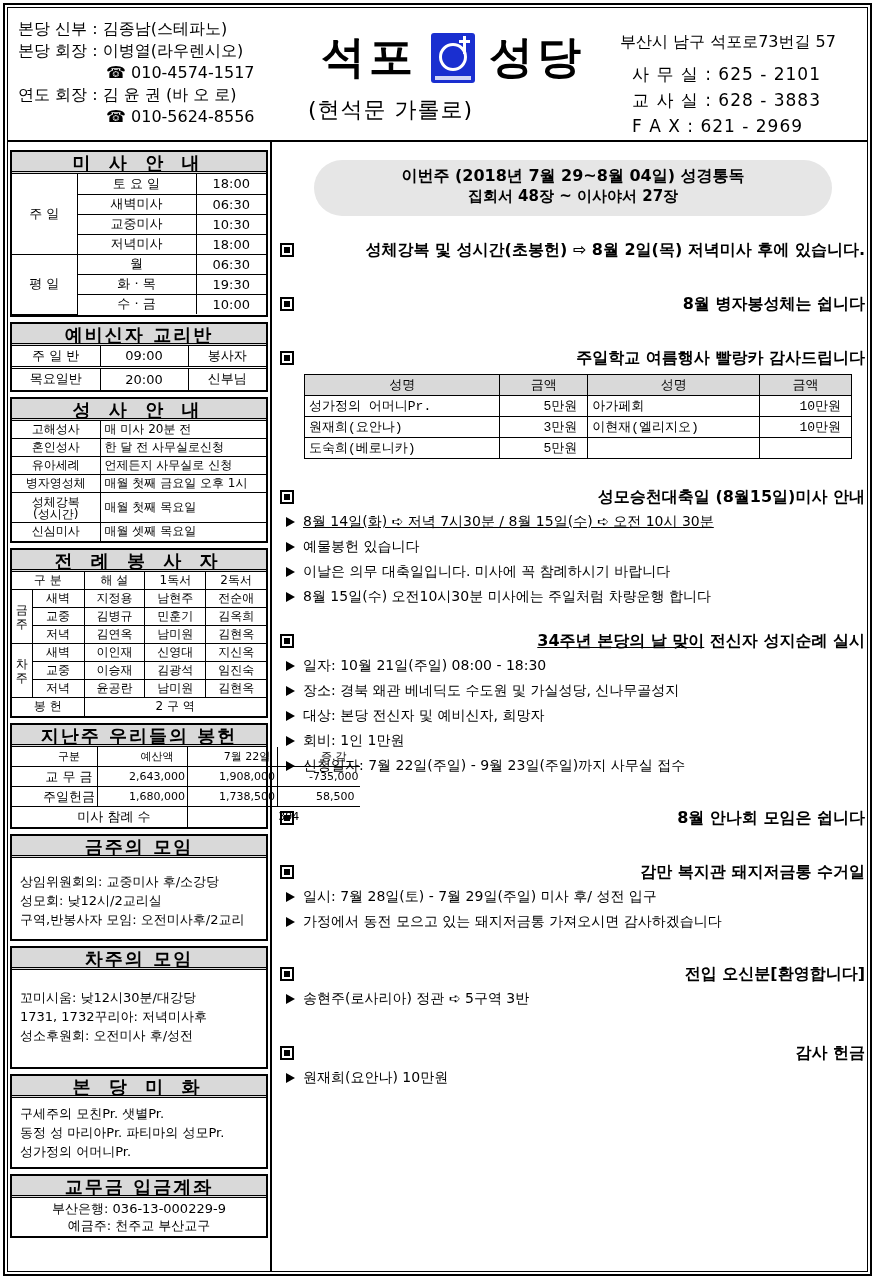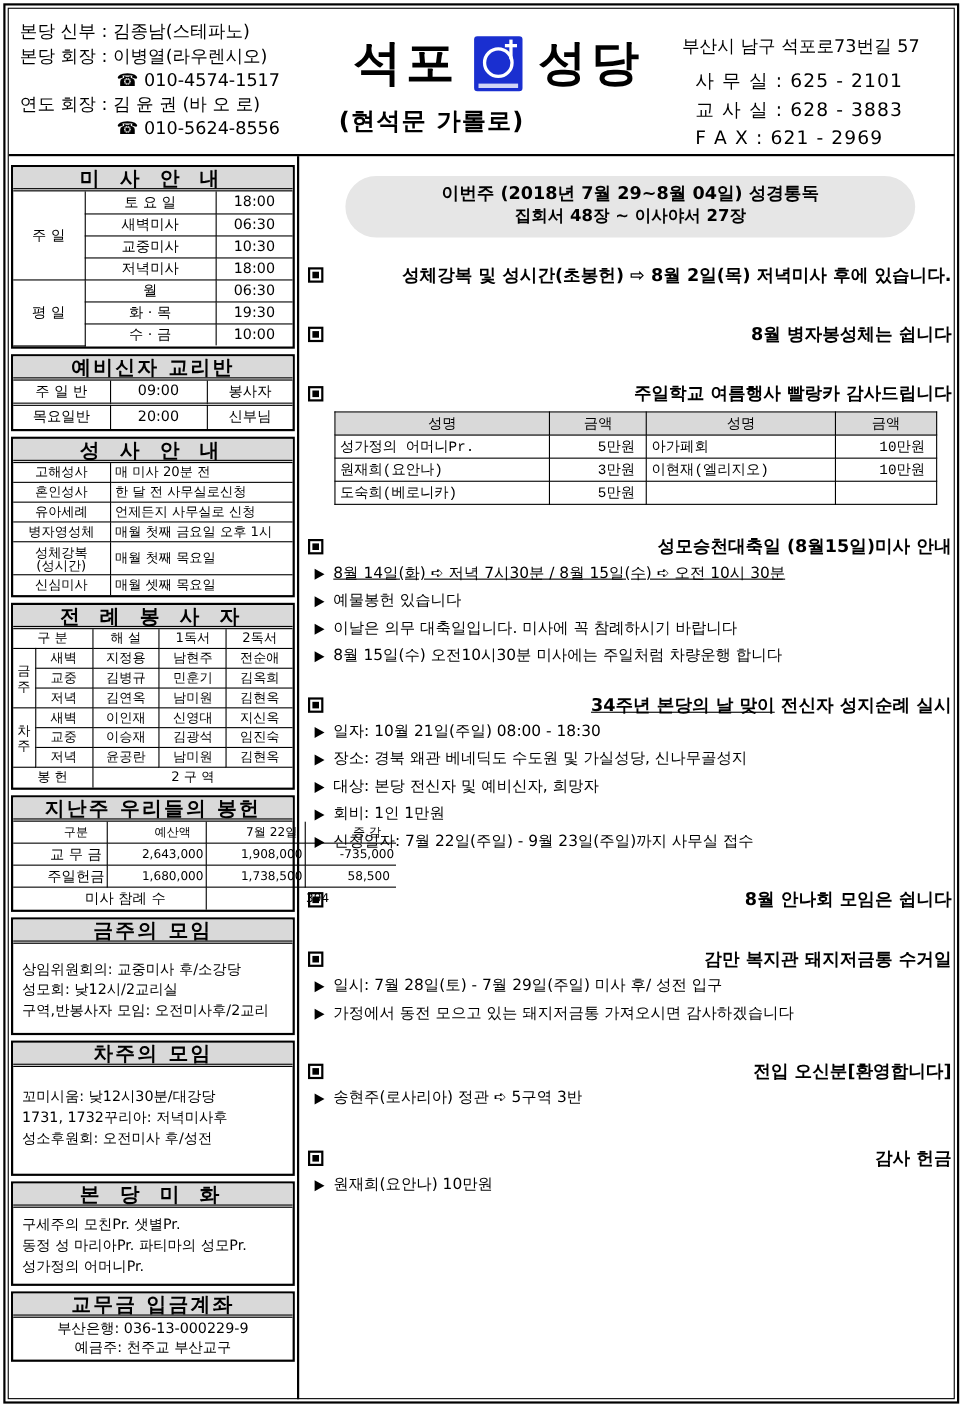--- a/index.html
+++ b/index.html
@@ -12,21 +12,21 @@
   .hdr-left .row { white-space: nowrap; }
   .hdr-left .phone { padding-left: 88px; }
   .hdr-center { position: absolute; left: 300px; top: 20px; width: 290px; }
   .title-line { display: flex; align-items: center; justify-content: center; gap: 14px; }
   .title-word { font-size: 44px; font-weight: bold; letter-spacing: 4px; }
   .logo { width: 44px; height: 50px; background: #1a2fd0; border-radius: 3px; position: relative; }
   .logo .ring { position:absolute; left:8px; top:10px; width:28px; height:28px; border:3px solid #fff; border-radius:50%; }
   .logo .cross-v { position:absolute; left:32px; top:3px; width:3px; height:18px; background:#fff; }
   .logo .cross-h { position:absolute; left:28px; top:7px; width:11px; height:3px; background:#fff; }
   .logo .foot { position:absolute; left:4px; bottom:3px; width:36px; height:4px; background:#fff; opacity:.8; }
-  .subtitle { font-size: 22px; font-weight: bold; margin-top: 8px; letter-spacing: 1px; }
+  .subtitle { font-size: 22px; font-weight: normal; margin-top: 8px; letter-spacing: 1px; }
   .hdr-right { position: absolute; left: 612px; top: 24px; width: 240px; font-size: 16px; }
   .hdr-right .addr { margin-bottom: 8px; white-space: nowrap; }
   .hdr-right .tel { font-size: 17px; line-height: 26px; white-space: nowrap; letter-spacing: 1px; padding-left: 12px; }
   
   .divider { position:absolute; left:270px; top:142px; width:2px; height:1130px; background:#000; }
   .left { position: absolute; left: 10px; top: 150px; width: 258px; }
   .box { border: 2px solid #000; margin-bottom: 5px; }
   .box-title { background: #d9d9d9; text-align: center; font-weight: bold; font-size: 18px; height: 22px; line-height: 22px; border-bottom: 3px double #000; letter-spacing: 6px; }
   table { border-collapse: collapse; width: 100%; }
   td { border: 1px solid #000; font-size: 13px; text-align: center; height: 20px; padding: 0 2px; white-space: nowrap; }

